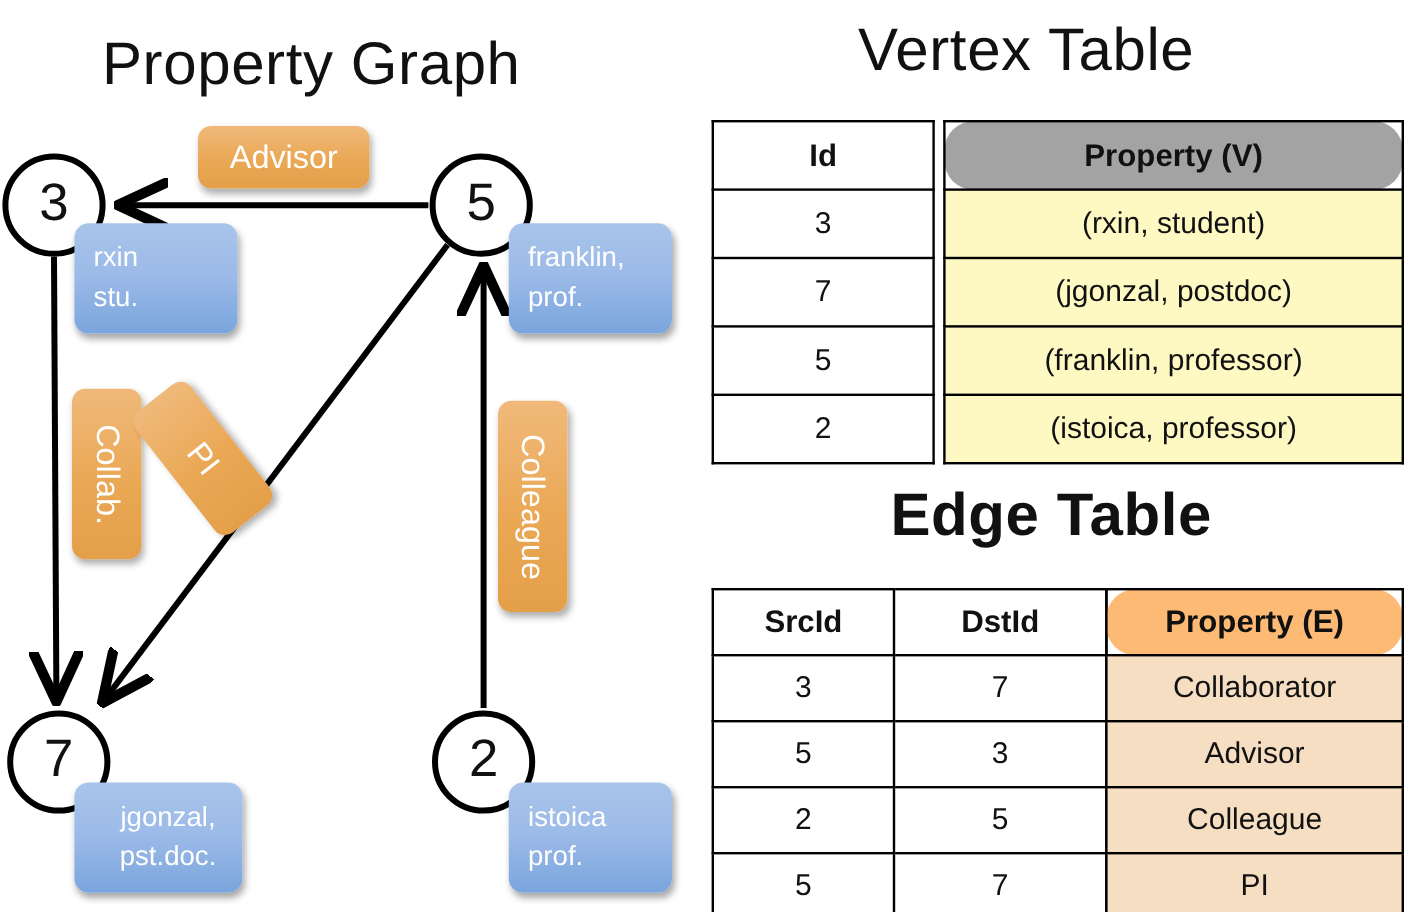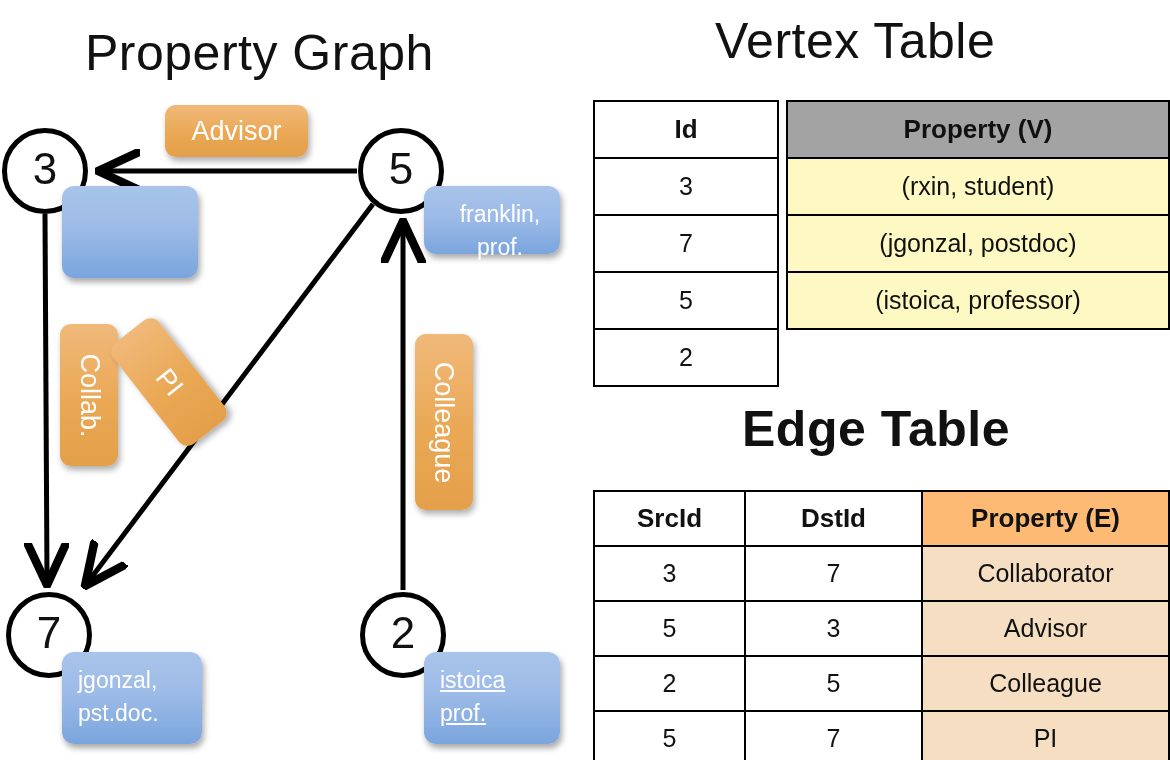--- a/index.html
+++ b/index.html
@@ -74,23 +74,23 @@
     box-shadow: 2px 4px 6px rgba(0,0,0,0.35);
     color: #ffffff;
     font-family: "Liberation Sans", sans-serif;
     font-weight: 300;
     font-size: 23px;
     line-height: 1.45;
     padding: 12px 0 12px 16px;
     box-sizing: border-box;
   }
   #vbox-3 { left: 62px;  top: 186px; width: 136px; height: 92px; }
-  #vbox-5 { left: 424px; top: 186px; width: 136px; height: 68px; text-align: center; }
-  #vbox-7 { left: 62px;  top: 652px; width: 140px; height: 92px; }
-  #vbox-2 { left: 424px; top: 652px; width: 136px; height: 92px; text-decoration: underline; }
+  #vbox-5 { left: 424px; top: 186px; width: 136px; height: 92px; }
+  #vbox-7 { left: 62px;  top: 652px; width: 140px; height: 92px; text-align: center; }
+  #vbox-2 { left: 424px; top: 652px; width: 136px; height: 92px; }
   .vbox .ln { display: block; white-space: nowrap; }
 
   
   .ebox {
     position: absolute;
     border-radius: 11px;
     background: linear-gradient(180deg, #f0b97a 0%, #eaa855 55%, #e49f49 100%);
     box-shadow: 2px 4px 6px rgba(0,0,0,0.32);
     color: #ffffff;
     font-family: "Liberation Sans", sans-serif;
@@ -141,20 +141,21 @@
     text-align: center;
     font-weight: 300;
     font-size: 25px;
     color: #111;
     padding: 0;
     background: #fff;
   }
   .tbl th {
     font-weight: 700;
     font-size: 26px;
+    border-radius: 24px;
   }
 
   
   #vertex-id-tbl   { left: 593px; top: 100px; width: 186px; }
   #vertex-prop-tbl { left: 786px; top: 100px; width: 384px; }
   #vertex-id-tbl th   { height: 55px; }
   #vertex-id-tbl td   { height: 55px; }
   #vertex-prop-tbl th { height: 55px; background: #a3a3a3; }
   #vertex-prop-tbl td { height: 55px; background: #fef9c3; }
 
@@ -198,20 +199,22 @@
     <span class="node-label">5</span>
   </div>
   <div class="node" id="node-7">
     <span class="node-label">7</span>
   </div>
   <div class="node" id="node-2">
     <span class="node-label">2</span>
   </div>
 
   <div class="vbox" id="vbox-3">
+    <span class="ln">rxin</span>
+    <span class="ln">stu.</span>
   </div>
   <div class="vbox" id="vbox-5">
     <span class="ln">franklin,</span>
     <span class="ln">prof.</span>
   </div>
   <div class="vbox" id="vbox-7">
     <span class="ln">jgonzal,</span>
     <span class="ln">pst.doc.</span>
   </div>
   <div class="vbox" id="vbox-2">
@@ -256,20 +259,23 @@
 <table class="tbl" id="vertex-prop-tbl">
   <tbody>
       <tr>
     <th>Property (V)</th>
   </tr>
   <tr>
     <td>(rxin, student)</td>
   </tr>
   <tr>
     <td>(jgonzal, postdoc)</td>
+  </tr>
+  <tr>
+    <td>(franklin, professor)</td>
   </tr>
   <tr>
     <td>(istoica, professor)</td>
   </tr>
 </tbody>
   </table>
 
 <table class="tbl" id="edge-src-tbl">
   <tbody>
       <tr>

